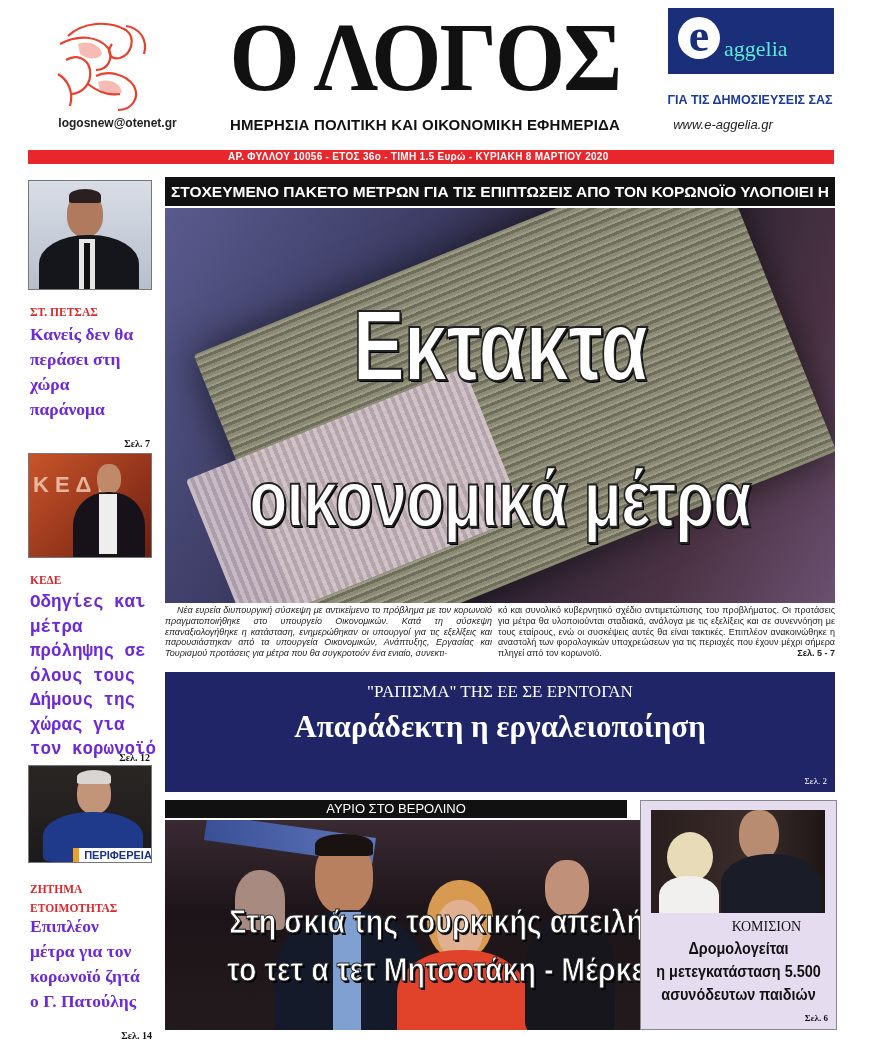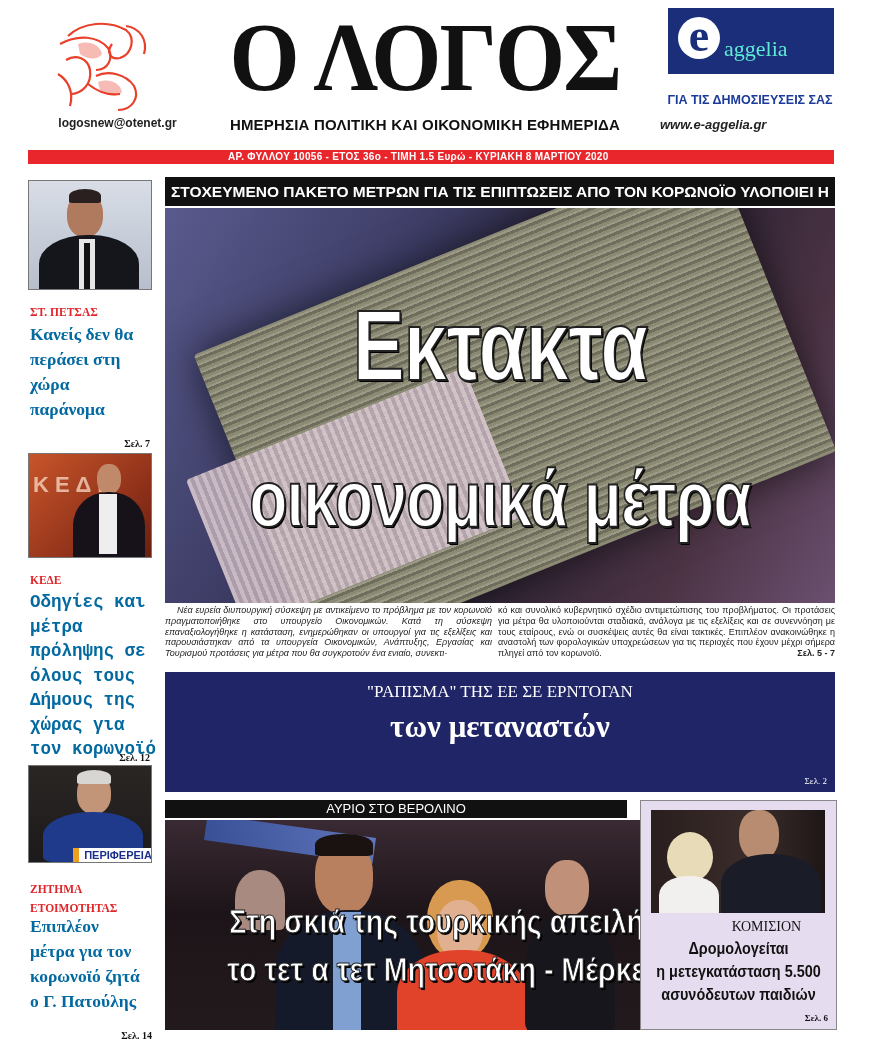--- a/index.html
+++ b/index.html
@@ -7,27 +7,27 @@
   .abs{position:absolute;}
   
   .logo-art{left:48px;top:14px;width:112px;height:100px;}
   .email{left:55px;top:116px;width:125px;font-size:12px;font-weight:bold;color:#222;text-align:center;}
   .title{left:205px;top:2px;width:440px;text-align:center;font-family:"Liberation Serif",serif;font-weight:bold;font-size:98px;line-height:110px;letter-spacing:-2px;transform:scaleX(0.92);transform-origin:center;}
   .subtitle{left:205px;top:116px;width:440px;text-align:center;font-size:15px;font-weight:bold;color:#111;letter-spacing:0.2px;}
   .eagg{left:668px;top:8px;width:166px;height:66px;background:#1b2e7a;}
   .eagg .e{position:absolute;left:10px;top:9px;width:42px;height:42px;border-radius:50%;background:#fff;color:#1b2e7a;font-family:"Liberation Serif",serif;font-weight:bold;font-size:46px;line-height:38px;text-align:center;}
   .eagg .t{position:absolute;left:56px;top:28px;color:#5eead4;font-family:"Liberation Serif",serif;font-size:22px;}
   .eagg-tag{left:660px;top:93px;width:180px;text-align:center;font-size:12.5px;font-weight:bold;color:#1b3a9a;}
-  .eagg-url{left:660px;top:117px;width:180px;font-size:13px;font-weight:bold;font-style:italic;color:#222;}
+  .eagg-url{left:633px;top:117px;width:180px;text-align:center;font-size:13px;font-weight:normal;font-style:italic;color:#222;}
   .redbar{left:28px;top:150px;width:806px;height:14px;background:#e8262b;}
   .redbar span{position:absolute;left:200px;top:0;font-size:10px;font-weight:bold;color:#fff;line-height:14px;letter-spacing:0.3px;}
   
   .side-img{left:28px;width:122px;border:1px solid #777;}
   .side-kicker{left:30px;font-size:11.5px;font-weight:bold;color:#e0262b;font-family:"Liberation Serif",serif;}
-  .side-head{left:30px;width:125px;font-family:"Liberation Serif",serif;font-weight:bold;font-size:17.5px;line-height:25px;color:#0369a1;}
+  .side-head{left:30px;width:125px;font-family:"Liberation Serif",serif;font-weight:bold;font-size:17.5px;line-height:25px;color:#6d28d9;}
   .side-page{font-size:10px;font-weight:bold;text-align:right;font-family:"Liberation Serif",serif;margin-top:12px;}
   
   .topbar{left:165px;top:177px;width:670px;height:29px;background:#111;color:#fff;font-size:15.5px;font-weight:bold;line-height:29px;text-align:center;}
   .hero{left:165px;top:208px;width:670px;height:395px;overflow:hidden;background:linear-gradient(120deg,#5a5a8e 0%,#3d3d66 30%,#2a2233 55%,#4b3344 80%,#6b5070 100%);}
   .cash{position:absolute;left:70px;top:30px;width:560px;height:330px;transform:rotate(-22deg);transform-origin:center;background:repeating-linear-gradient(0deg,#8b8a72 0 3px,#6f6d5b 3px 6px,#9c9a86 6px 8px);border-radius:4px;box-shadow:0 0 40px rgba(0,0,0,.6);}
   .cash2{position:absolute;left:40px;top:210px;width:300px;height:160px;transform:rotate(-22deg);background:repeating-linear-gradient(90deg,#d8c8d0 0 4px,#b9a8b2 4px 8px);border-radius:4px;opacity:.9;}
   .hero-h{position:absolute;width:100%;text-align:center;color:#fff;font-family:"Liberation Sans",sans-serif;font-weight:bold;-webkit-text-stroke:2px #222;text-shadow:2px 2px 0 #000;letter-spacing:-1px;}
   .hero-h1{top:80px;font-size:100px;transform:scaleX(0.78);}
   .hero-h2{top:245px;font-size:80px;transform:scaleX(0.78);}
   .lead{top:605px;font-size:9px;line-height:10.8px;color:#222;text-align:justify;}
@@ -126,21 +126,21 @@
 </div>
 <div class="abs lead lead1">Νέα ευρεία διυπουργική σύσκεψη με αντικείμενο το πρόβλημα με τον κορωνοϊό πραγματοποιήθηκε στο υπουργείο Οικονομικών. Κατά τη σύσκεψη επαναξιολογήθηκε η κατάσταση, ενημερώθηκαν οι υπουργοί για τις εξελίξεις και παρουσιάστηκαν από τα υπουργεία Οικονομικών, Ανάπτυξης, Εργασίας και Τουρισμού προτάσεις για μέτρα που θα συγκροτούν ένα ενιαίο, συνεκτι-</div>
 <div class="abs lead lead2">
   <span>κό και συνολικό κυβερνητικό σχέδιο αντιμετώπισης του προβλήματος. Οι προτάσεις για μέτρα θα υλοποιούνται σταδιακά, ανάλογα με τις εξελίξεις και σε συνεννόηση με τους εταίρους, ενώ οι συσκέψεις αυτές θα είναι τακτικές. Επιπλέον ανακοινώθηκε η αναστολή των φορολογικών υποχρεώσεων για τις περιοχές που έχουν μέχρι σήμερα πληγεί από τον κορωνοϊό.</span>
   <b>Σελ. 5 - 7</b>
 </div>
 
 <div class="abs navybox">
   <div class="k">"ΡΑΠΙΣΜΑ" ΤΗΣ ΕΕ ΣΕ ΕΡΝΤΟΓΑΝ</div>
   <div class="h">
-    <div>των μεταναστών</div>
+    <div>Απαράδεκτη η εργαλειοποίηση</div>
   </div>
   <div class="p">Σελ. 2</div>
 </div>
 
 <div class="abs berlin-bar">ΑΥΡΙΟ ΣΤΟ ΒΕΡΟΛΙΝΟ</div>
 <div class="abs berlin-img">
   <div class="abs" style="left:40px;top:6px;width:170px;height:26px;background:linear-gradient(90deg,#3a5ab0,#6a8ae0);transform:rotate(8deg);opacity:.8;"></div>
   <div class="fig" style="left:70px;top:50px;width:50px;height:60px;background:#a88a80;"></div>
   <div class="fig" style="left:150px;top:20px;width:58px;height:74px;background:#b98060;border-radius:45%;"></div>
   <div class="fig" style="left:150px;top:14px;width:58px;height:22px;background:#1a1210;"></div>

